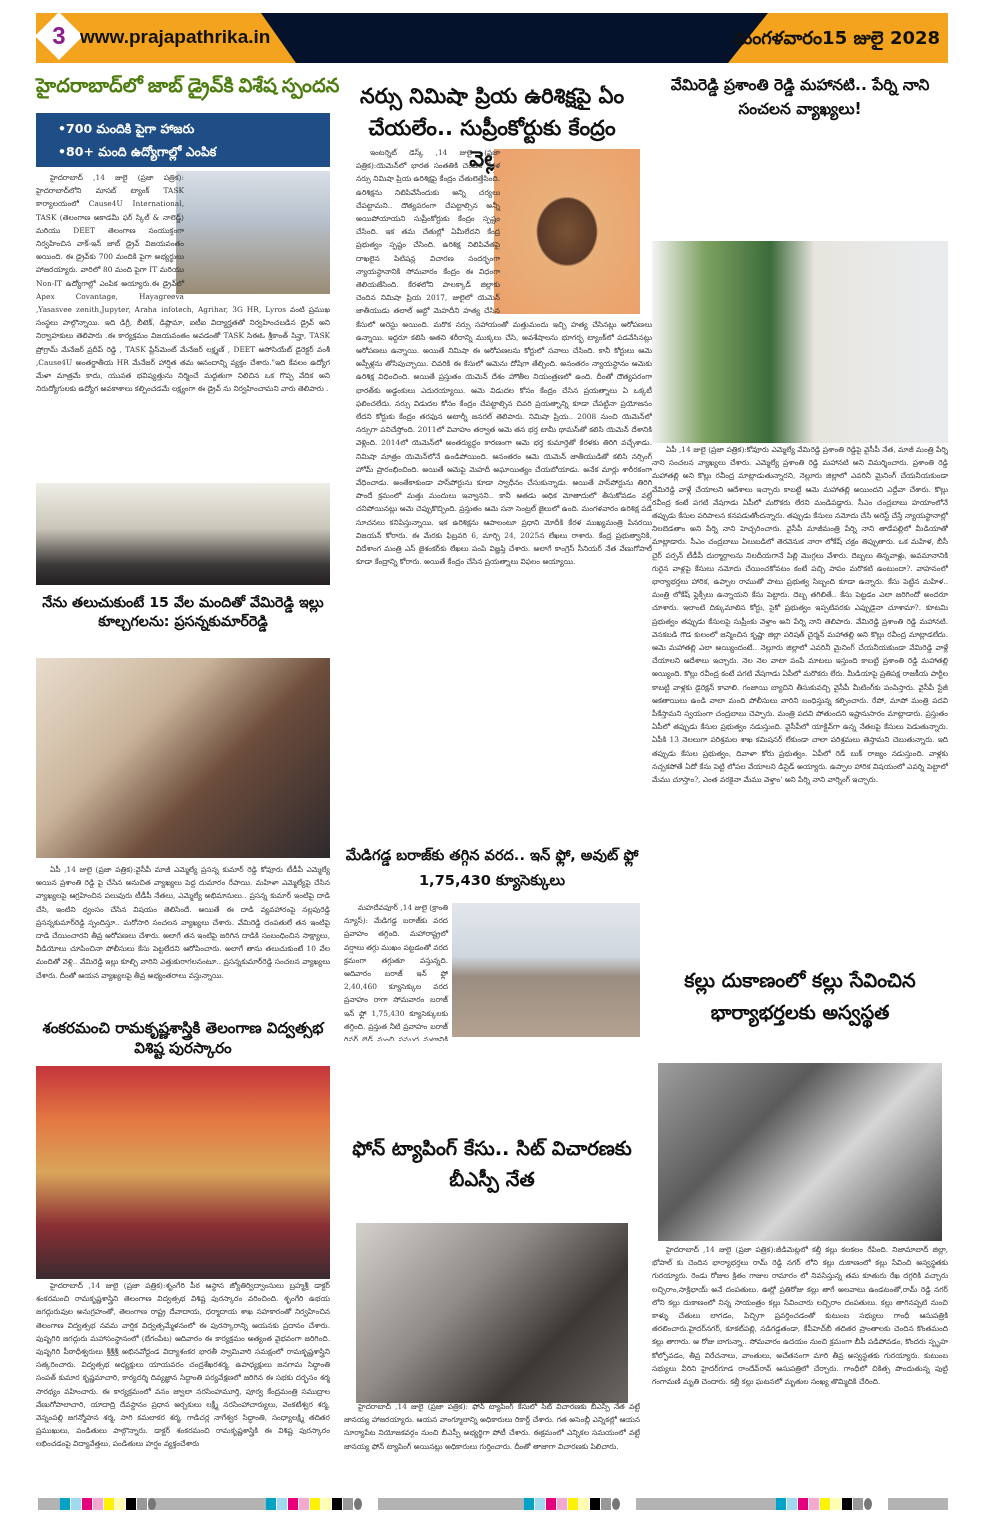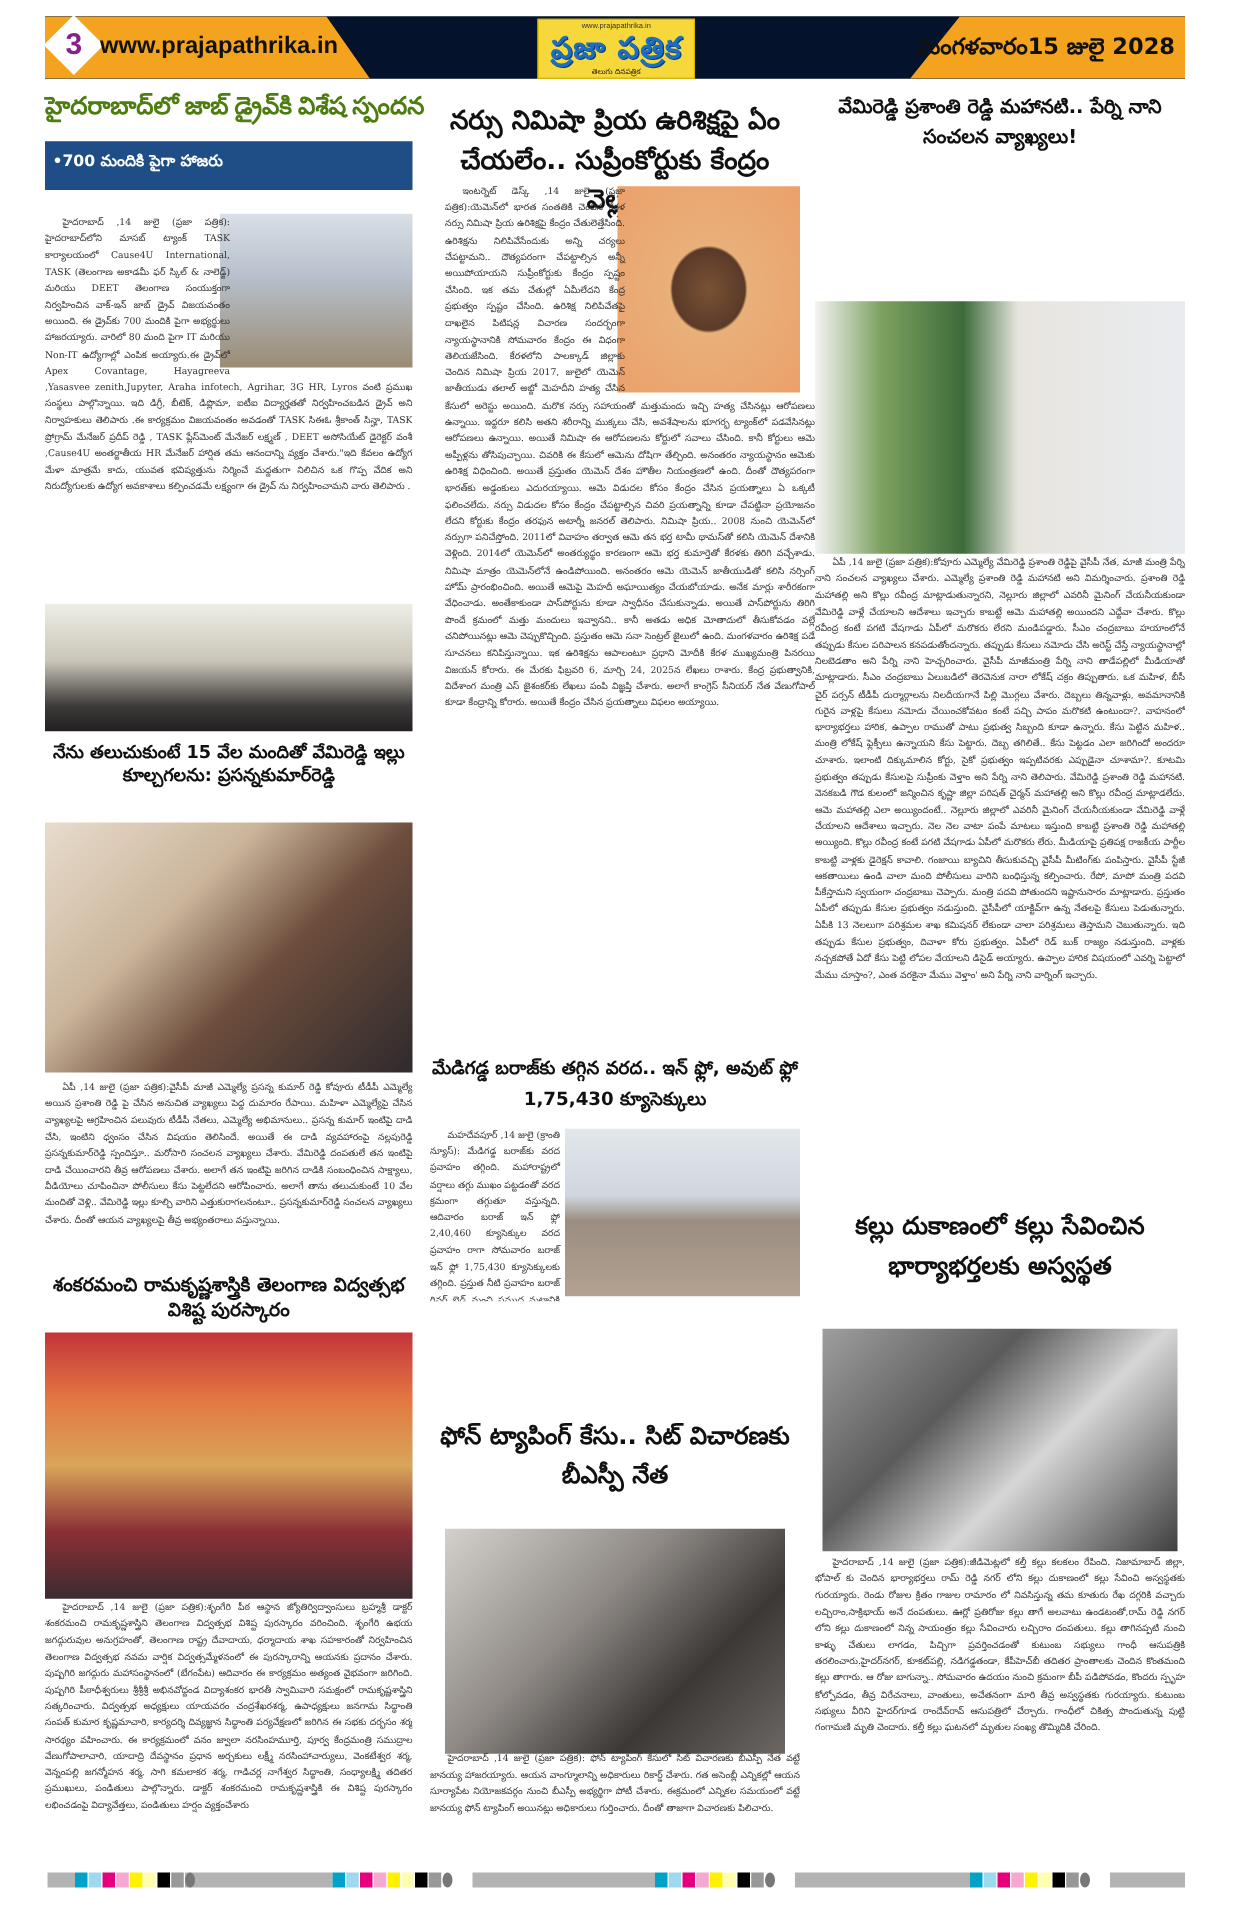--- a/index.html
+++ b/index.html
@@ -21,21 +21,21 @@
 
 .col{position:absolute;top:63px}
 #col1{left:36px;width:294px}
 #col2{left:344px;width:296px}
 #col3{left:652px;width:296px}
 .txt{font:7.4px/13.2px "DejaVu Serif",serif;color:#333;text-align:justify;text-indent:14px;overflow:hidden}
 .hl{font-family:"DejaVu Sans",sans-serif;font-weight:bold;color:#111;text-align:center;line-height:1.35}
 .photo{position:absolute;overflow:hidden}
 
 #h1{left:0;top:10px;width:294px;font-size:19.5px;color:#e0312a;white-space:nowrap;text-align:left}
-#bullets{left:0;top:50px;width:294px;height:39px;background:#1f4e87;padding:4px 6px}
+#bullets{left:0;top:50px;width:294px;height:54px;background:#1f4e87;padding:4px 22px}
 .bullet{font:bold 12.5px/23px "DejaVu Sans",sans-serif;color:#fff}
 #p1{left:0;top:108px;width:294px;height:312px}
 #img-task{left:140px;top:108px;width:154px;height:123px;background:linear-gradient(180deg,#d9dfe6 0%,#b7c0cc 40%,#9a8c74 100%)}
 #img-hall{left:0;top:420px;width:294px;height:102px;background:linear-gradient(180deg,#efeee6 0%,#c9c5b8 45%,#3d3a3a 80%,#231f22 100%)}
 #h2{left:0;top:530px;width:294px;font-size:14.2px}
 #img-prasanna{left:0;top:595px;width:294px;height:200px;background:linear-gradient(135deg,#e8dccd 0%,#cab59b 35%,#6d4d3c 60%,#2f2a2d 100%)}
 #p2{left:0;top:800px;width:294px;height:155px}
 #h3{left:0;top:955px;width:294px;font-size:15px}
 #img-award{left:0;top:1003px;width:294px;height:213px;background:linear-gradient(180deg,#c4343b 0%,#e37742 25%,#d9a55a 50%,#8b2f35 75%,#3a2b30 100%)}
 #p3{left:0;top:1216px;width:294px;height:270px}
@@ -63,32 +63,28 @@
 </style>
 </head>
 <body>
 
 <div id="masthead" class="abs">
   <div id="mh-left" class="abs"></div>
   <div id="mh-right" class="abs"></div>
   <div id="page-num" class="abs"></div>
   <div id="page-num-txt" class="abs">3</div>
   <div id="site-url" class="abs">www.prajapathrika.in</div>
-  <div id="logo" class="abs">
-    <div id="logo-url" class="abs">www.prajapathrika.in</div>
-    <div id="logo-name" class="abs">ప్రజా పత్రిక</div>
-    <div id="logo-tag" class="abs">తెలుగు దినపత్రిక</div>
-  </div>
   <div id="date-txt" class="abs">మంగళవారం15 జులై 2028</div>
 </div>
 
 <div id="col1" class="col">
   <div id="h1" class="abs hl" style="color: #4d7c0f; font-family: Liberation Serif, serif;">హైదరాబాద్‌లో జాబ్ డ్రైవ్‌కి విశేష స్పందన</div>
   <div id="bullets" class="abs" style="background: rgb(31, 78, 135);">
     <div class="bullet">•700 మందికి పైగా హాజరు</div>
+    <div class="bullet">•80+ మంది ఉద్యోగాల్లో ఎంపిక</div>
   </div>
   <div id="img-task" class="photo"></div>
   <div id="p1" class="abs txt">
     <span style="float:right;width:146px;height:124px"></span>
     <span>హైదరాబాద్ ,14 జులై (ప్రజా పత్రిక): హైదరాబాద్‌లోని మాసబ్ ట్యాంక్ TASK కార్యాలయంలో Cause4U International, TASK (తెలంగాణ అకాడమీ ఫర్ స్కిల్ &amp; నాలెడ్జ్) మరియు DEET తెలంగాణ సంయుక్తంగా నిర్వహించిన వాక్-ఇన్ జాబ్ డ్రైవ్ విజయవంతం అయింది. ఈ డ్రైవ్‌కు 700 మందికి పైగా అభ్యర్థులు హాజరయ్యారు. వారిలో 80 మంది పైగా IT మరియు Non-IT ఉద్యోగాల్లో ఎంపిక అయ్యారు.ఈ డ్రైవ్‌లో Apex Covantage, Hayagreeva ,Yasasvee zenith,Jupyter, Araha infotech, Agrihar, 3G HR, Lyros వంటి ప్రముఖ సంస్థలు పాల్గొన్నాయి. ఇది డిగ్రీ, బీటెక్, డిప్లొమా, ఐటీఐ విద్యార్హతతో నిర్వహించబడిన డ్రైవ్ అని నిర్వాహకులు తెలిపారు .ఈ కార్యక్రమం విజయవంతం అవడంతో TASK సిఈఓ శ్రీకాంత్ సిన్హా, TASK ప్రోగ్రామ్ మేనేజర్ ప్రదీప్ రెడ్డి , TASK ప్లేస్‌మెంట్ మేనేజర్ లక్ష్మణ్ , DEET అసోసియేట్ డైరెక్టర్ వంశీ ,Cause4U అంతర్జాతీయ HR మేనేజర్ హార్షిత తమ ఆనందాన్ని వ్యక్తం చేశారు."ఇది కేవలం ఉద్యోగ మేళా మాత్రమే కాదు, యువత భవిష్యత్తును నిర్మించే మద్దతుగా నిలిచిన ఒక గొప్ప వేదిక అని నిరుద్యోగులకు ఉద్యోగ అవకాశాలు కల్పించడమే లక్ష్యంగా ఈ డ్రైవ్ ను నిర్వహించామని వారు తెలిపారు .</span>
   </div>
   <div id="img-hall" class="photo"></div>
   <div id="h2" class="abs hl">నేను తలుచుకుంటే 15 వేల మందితో వేమిరెడ్డి ఇల్లు కూల్చగలను: ప్రసన్నకుమార్‌రెడ్డి</div>
   <div id="img-prasanna" class="photo"></div>
   <div id="p2" class="abs txt">ఏపీ ,14 జులై (ప్రజా పత్రిక):వైసీపీ మాజీ ఎమ్మెల్యే ప్రసన్న కుమార్ రెడ్డి కోవూరు టీడీపీ ఎమ్మెల్యే అయిన ప్రశాంతి రెడ్డి పై చేసిన అనుచిత వ్యాఖ్యలు పెద్ద దుమారం రేపాయి. మహిళా ఎమ్మెల్యేపై చేసిన వ్యాఖ్యలపై ఆగ్రహించిన పలువురు టీడీపీ నేతలు, ఎమ్మెల్యే అభిమానులు.. ప్రసన్న కుమార్ ఇంటిపై దాడి చేసి, ఇంటిని ధ్వంసం చేసిన విషయం తెలిసిందే. అయితే ఈ దాడి వ్యవహారంపై నల్లపురెడ్డి ప్రసన్నకుమార్‌రెడ్డి స్పందిస్తూ.. మరోసారి సంచలన వ్యాఖ్యలు చేశారు. వేమిరెడ్డి దంపతులే తన ఇంటిపై దాడి చేయించారని తీవ్ర ఆరోపణలు చేశారు. అలాగే తన ఇంటిపై జరిగిన దాడికి సంబంధించిన సాక్ష్యాలు, వీడియోలు చూపించినా పోలీసులు కేసు పెట్టలేదని ఆరోపించారు. అలాగే తాను తలుచుకుంటే 10 వేల మందితో వెళ్లి.. వేమిరెడ్డి ఇల్లు కూల్చి వారిని ఎత్తుకురాగలనంటూ.. ప్రసన్నకుమార్‌రెడ్డి సంచలన వ్యాఖ్యలు చేశారు. దీంతో ఆయన వ్యాఖ్యలపై తీవ్ర అభ్యంతరాలు వస్తున్నాయి.</div>

